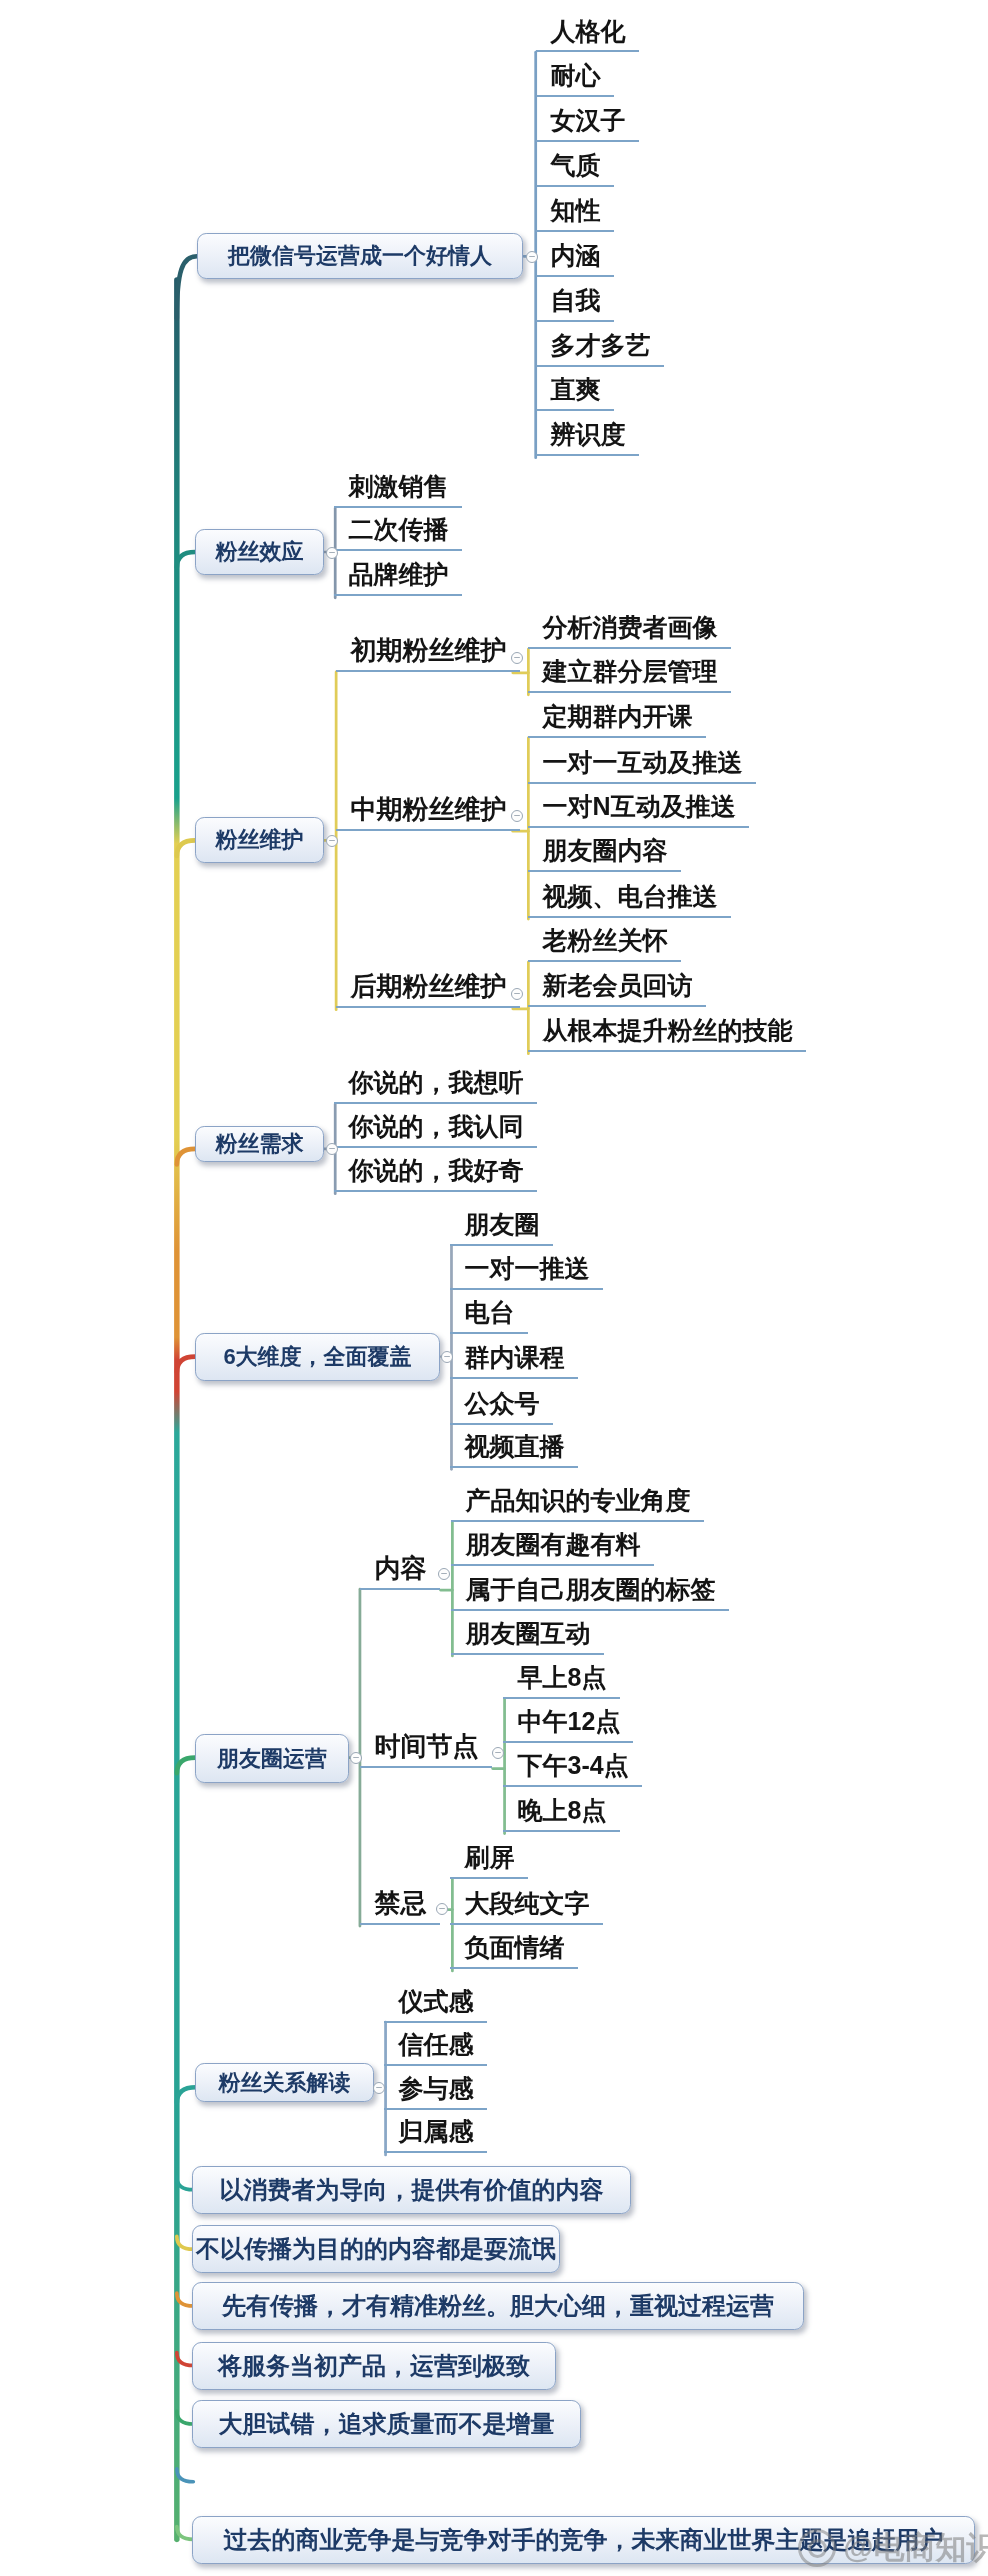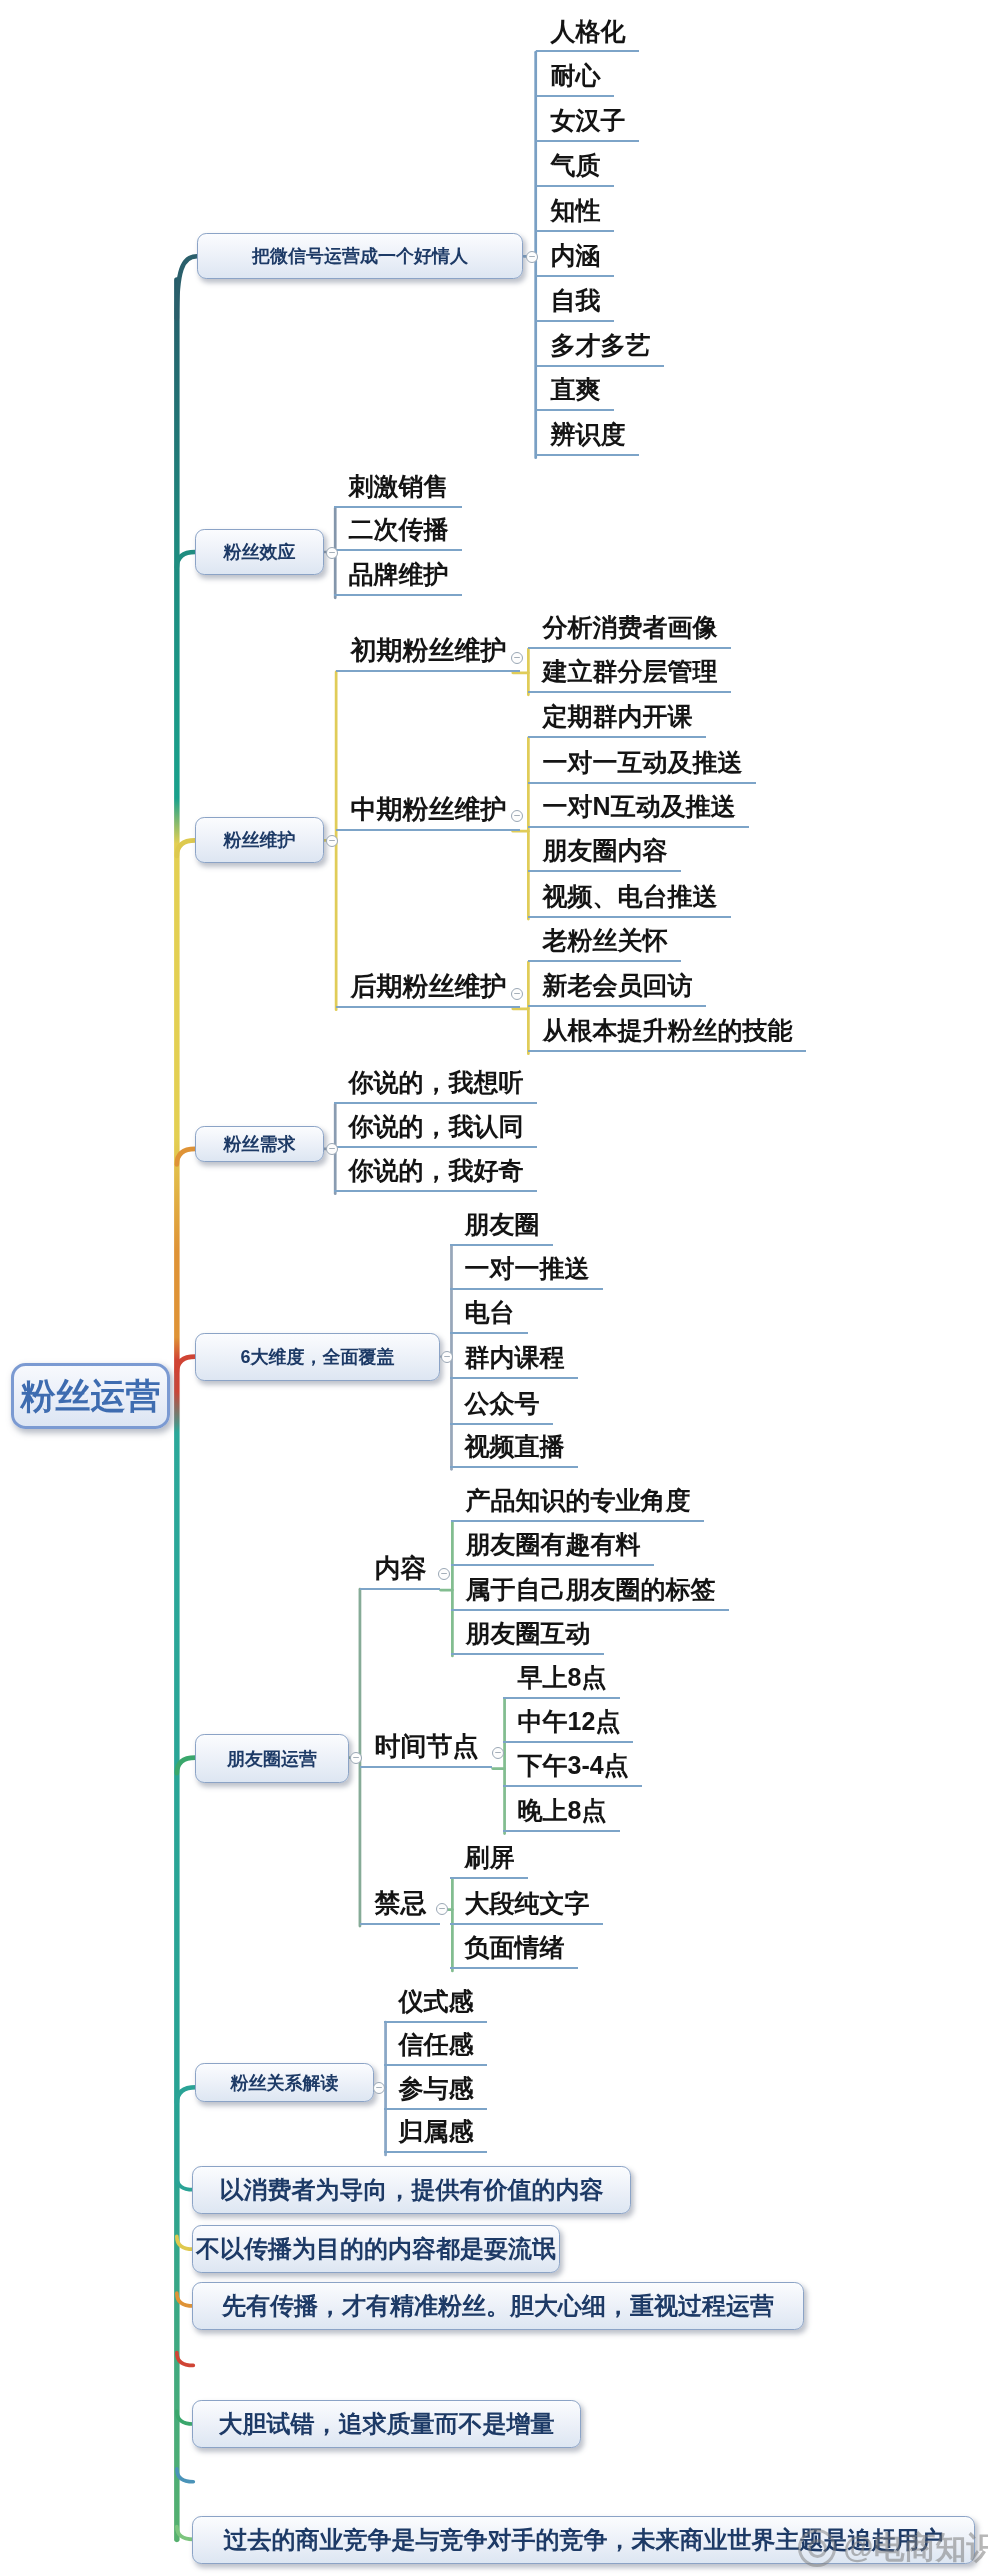--- a/index.html
+++ b/index.html
@@ -7,21 +7,21 @@
           font-family:"Liberation Sans","DejaVu Sans",sans-serif;}
   svg.wires{position:absolute;left:0;top:0;z-index:1;}
 
   
   .box{position:absolute;z-index:3;box-sizing:border-box;
        display:flex;align-items:center;justify-content:center;white-space:nowrap;
        border:1.8px solid #8ba3c6;border-radius:9.2px;
        background:linear-gradient(180deg,#fbfcfe 0%,#eef2f9 45%,#dde6f2 100%);
        box-shadow:2.7px 3.7px 5.5px rgba(110,120,140,.45);
        color:#1d3a66;font-weight:700;font-size:25px;}
-  .box.main{font-size:18px;}
+  .box.main{font-size:22px;}
   .box.stmt{font-size:24px;}
   .root-box{position:absolute;z-index:3;box-sizing:border-box;
        display:flex;align-items:center;justify-content:center;white-space:nowrap;
        border:3.7px solid #7b9ad2;border-radius:14.6px;
        background:linear-gradient(180deg,#f7f9fd 0%,#e9eef8 55%,#dce5f3 100%);
        box-shadow:2.7px 3.7px 6.4px rgba(110,120,140,.5);
        color:#3e6cb0;font-weight:700;font-size:35px;}
 
   
   .leaf{position:absolute;z-index:3;white-space:nowrap;
@@ -118,21 +118,20 @@
       <path d="M538,1932 H551" stroke="#82bd90"></path>
         <path d="M551,1856 V2003" stroke="#82bd90"></path>
       <path d="M481,2086 H494" stroke="#82bd90"></path>
         <path d="M494,2052 V2153" stroke="#82bd90"></path>
 
       <path d="M409,2280 H421" stroke="#8aa7c6"></path>
         <path d="M421,2209 V2354" stroke="#8aa7c6"></path>
     </g>
   </svg>
 
-  <div class="root-box" style="left:11px;top:1363px;width:159px;height:66px;">粉丝运营</div>
 
   <div class="box main" style="left:197px;top:233px;width:326px;height:46px;">把微信号运营成一个好情人</div>
   <div class="box main" style="left:195px;top:529px;width:129px;height:46px;">粉丝效应</div>
   <div class="box main" style="left:195px;top:817px;width:129px;height:46px;">粉丝维护</div>
   <div class="box main" style="left:195px;top:1126px;width:129px;height:36px;">粉丝需求</div>
   <div class="box main" style="left:195px;top:1333px;width:245px;height:48px;">6大维度，全面覆盖</div>
   <div class="box main" style="left:195px;top:1734px;width:154px;height:49px;">朋友圈运营</div>
   <div class="box main" style="left:195px;top:2063px;width:179px;height:39px;">粉丝关系解读</div>
 
   <div class="leaf" style="left:536px;top:15.6px;">人格化</div>
@@ -195,20 +194,21 @@
   <div class="leaf" style="left:450px;top:1932px;">负面情绪</div>
 
   <div class="leaf" style="left:384px;top:1986px;">仪式感</div>
   <div class="leaf" style="left:384px;top:2029px;">信任感</div>
   <div class="leaf" style="left:384px;top:2073px;">参与感</div>
   <div class="leaf" style="left:384px;top:2116px;">归属感</div>
 
   <div class="box stmt" style="left:192px;top:2166px;width:439px;height:48px;">以消费者为导向，提供有价值的内容</div>
   <div class="box stmt" style="left:192px;top:2225px;width:368px;height:48px;">不以传播为目的的内容都是耍流氓</div>
   <div class="box stmt" style="left:192px;top:2282px;width:612px;height:48px;">先有传播，才有精准粉丝。胆大心细，重视过程运营</div>
+  <div class="box stmt" style="left:192px;top:2342px;width:364px;height:48px;">将服务当初产品，运营到极致</div>
   <div class="box stmt" style="left:192px;top:2400px;width:389px;height:48px;">大胆试错，追求质量而不是增量</div>
   <div class="box stmt" style="left:192px;top:2516px;width:783px;height:48px;">过去的商业竞争是与竞争对手的竞争，未来商业世界主题是追赶用户</div>
 
   <div class="minus" style="left:526px;top:251px;"></div>
   <div class="minus" style="left:326px;top:547px;"></div>
   <div class="minus" style="left:326px;top:835px;"></div>
   <div class="minus" style="left:511px;top:652px;"></div>
   <div class="minus" style="left:511px;top:810px;"></div>
   <div class="minus" style="left:511px;top:988px;"></div>
   <div class="minus" style="left:326px;top:1143px;"></div>

